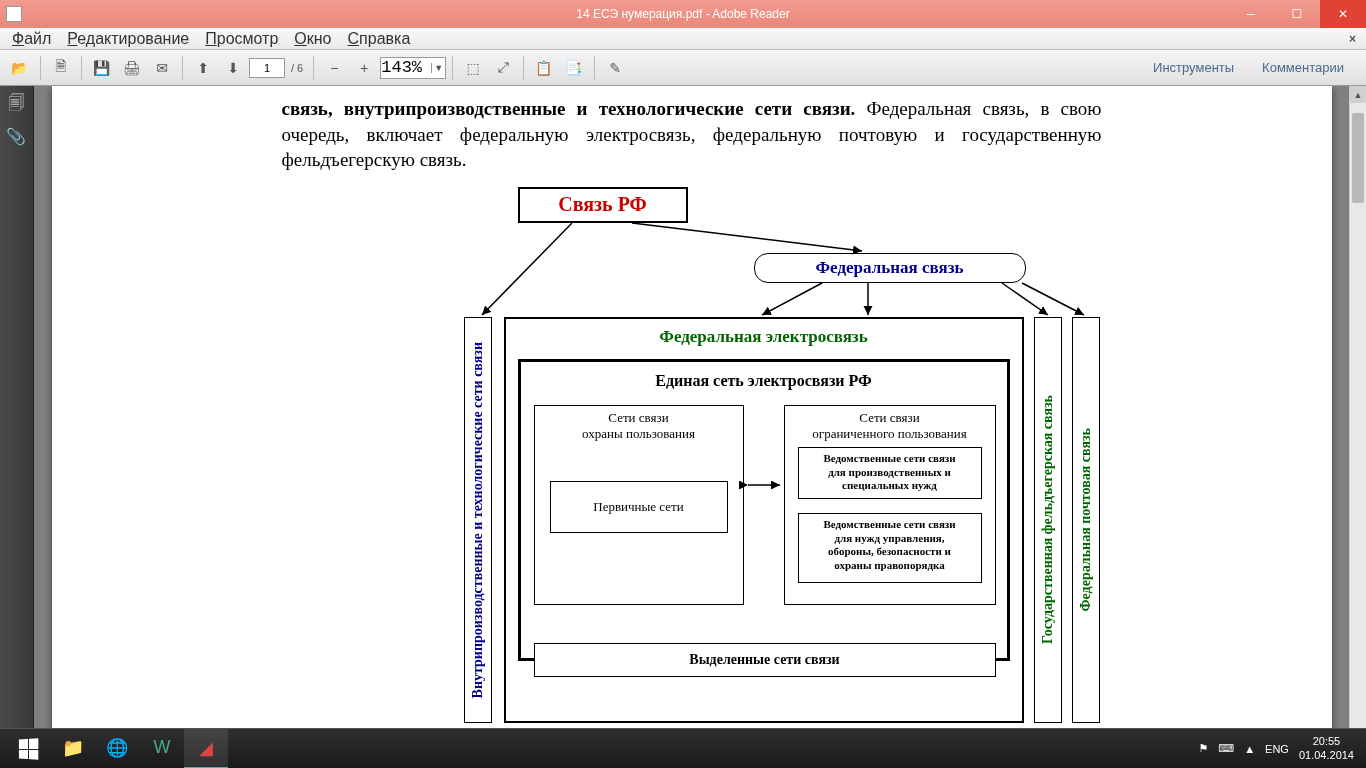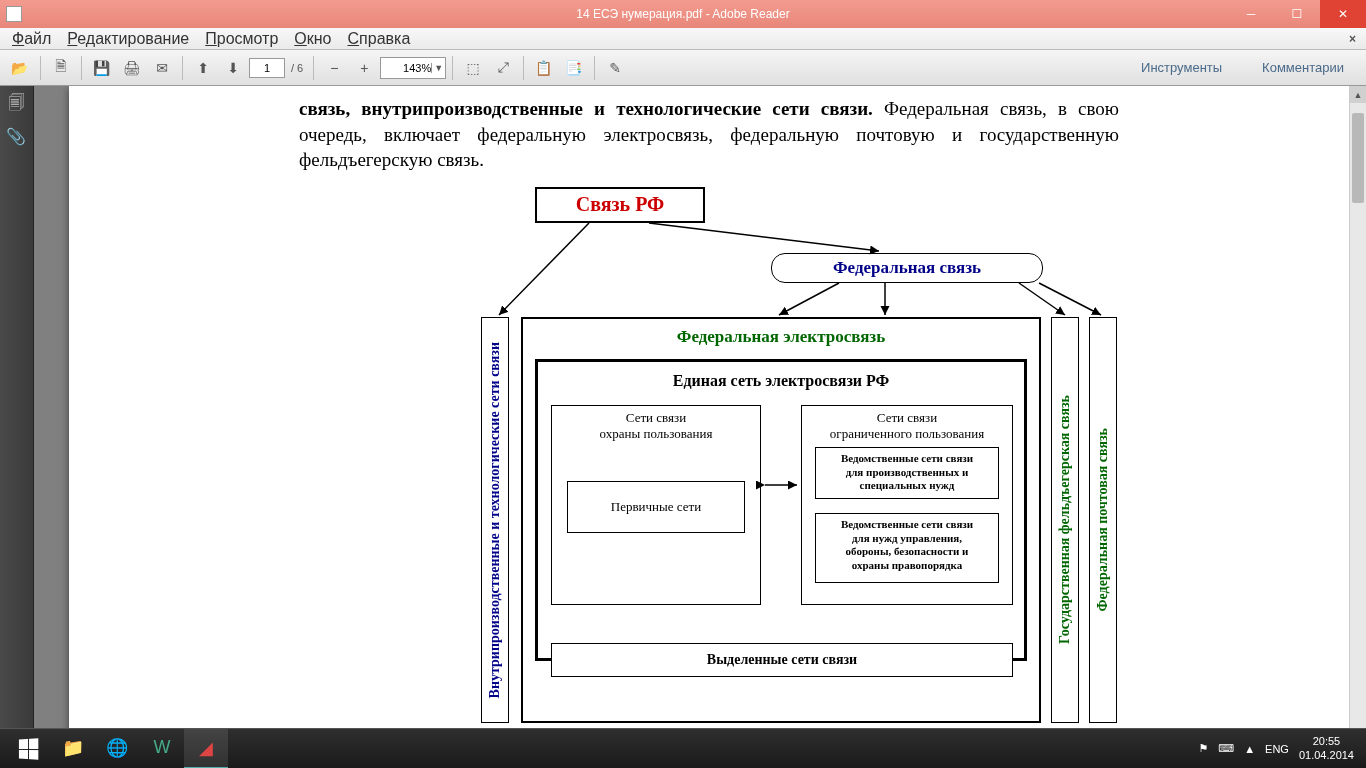--- a/index.html
+++ b/index.html
@@ -19,30 +19,30 @@
 .menu-item u { text-decoration: underline; }
 .menu-close { margin-left: auto; padding: 0 6px; font-weight: bold; color: #555; }
 
 
 .toolbar { height: 36px; background: linear-gradient(#f5f5f5, #e0e0e0); border-bottom: 1px solid #999; display: flex; align-items: center; padding: 0 6px; gap: 2px; }
 .tbtn { width: 28px; height: 28px; border: 1px solid transparent; border-radius: 3px; display: flex; align-items: center; justify-content: center; font-size: 14px; color: #555; }
 .tsep { width: 1px; height: 24px; background: #bbb; margin: 0 4px; }
 .tinput { width: 36px; height: 20px; border: 1px solid #999; text-align: center; font-size: 11px; background: #fff; }
 .tlabel { font-size: 11px; color: #555; padding: 0 4px; }
 .zoom-box { display: flex; align-items: center; border: 1px solid #999; height: 22px; background: #fff; }
-.zoom-val { width: 50px; text-align: right; font-size: 11px; }
+.zoom-val { width: 50px; text-align: left; font-size: 17px; font-family: Liberation Mono, monospace; }
 .zoom-dd { width: 14px; text-align: center; border-left: 1px solid #999; font-size: 9px; color: #555; }
-.right-tools { margin-left: auto; display: flex; gap: 24px; padding-right: 8px; }
+.right-tools { margin-left: auto; display: flex; gap: 12px; padding-right: 8px; }
 .right-tools span { font-size: 13px; color: #4a6a8a; padding: 4px 8px; }
 
 
 .workspace { display: flex; height: 682px; background: #565656; }
 .sidepanel { width: 34px; background: linear-gradient(to right, #4a4a4a, #3a3a3a); border-right: 1px solid #222; display: flex; flex-direction: column; align-items: center; padding-top: 8px; gap: 12px; }
 .sidepanel-icon { width: 20px; height: 20px; color: #ccc; font-size: 16px; display: flex; align-items: center; justify-content: center; }
-.doc-area { flex: 1; background: #808080; display: flex; justify-content: flex-end; overflow: hidden; position: relative; }
+.doc-area { flex: 1; background: #808080; display: flex; justify-content: center; overflow: hidden; position: relative; }
 .page { width: 1280px; background: #fff; box-shadow: 0 2px 8px rgba(0,0,0,0.5); padding: 10px 230px 20px; position: relative; }
 .scrollbar-v { width: 17px; background: #e8e8e8; border-left: 1px solid #ccc; display: flex; flex-direction: column; }
 .scroll-arrow { height: 17px; background: #d0d0d0; display: flex; align-items: center; justify-content: center; font-size: 9px; color: #555; }
 .scroll-thumb { background: #b8b8b8; margin: 2px; border-radius: 2px; }
 
 
 .para { font-family: "Times New Roman", serif; font-size: 19px; line-height: 1.35; text-align: justify; color: #000; }
 .para .bold { font-weight: bold; }
 .diagram { margin-top: 14px; position: relative; height: 540px; font-family: "Times New Roman", serif; }
 .dbox { position: absolute; border: 2px solid #000; background: #fff; display: flex; align-items: center; justify-content: center; text-align: center; }

